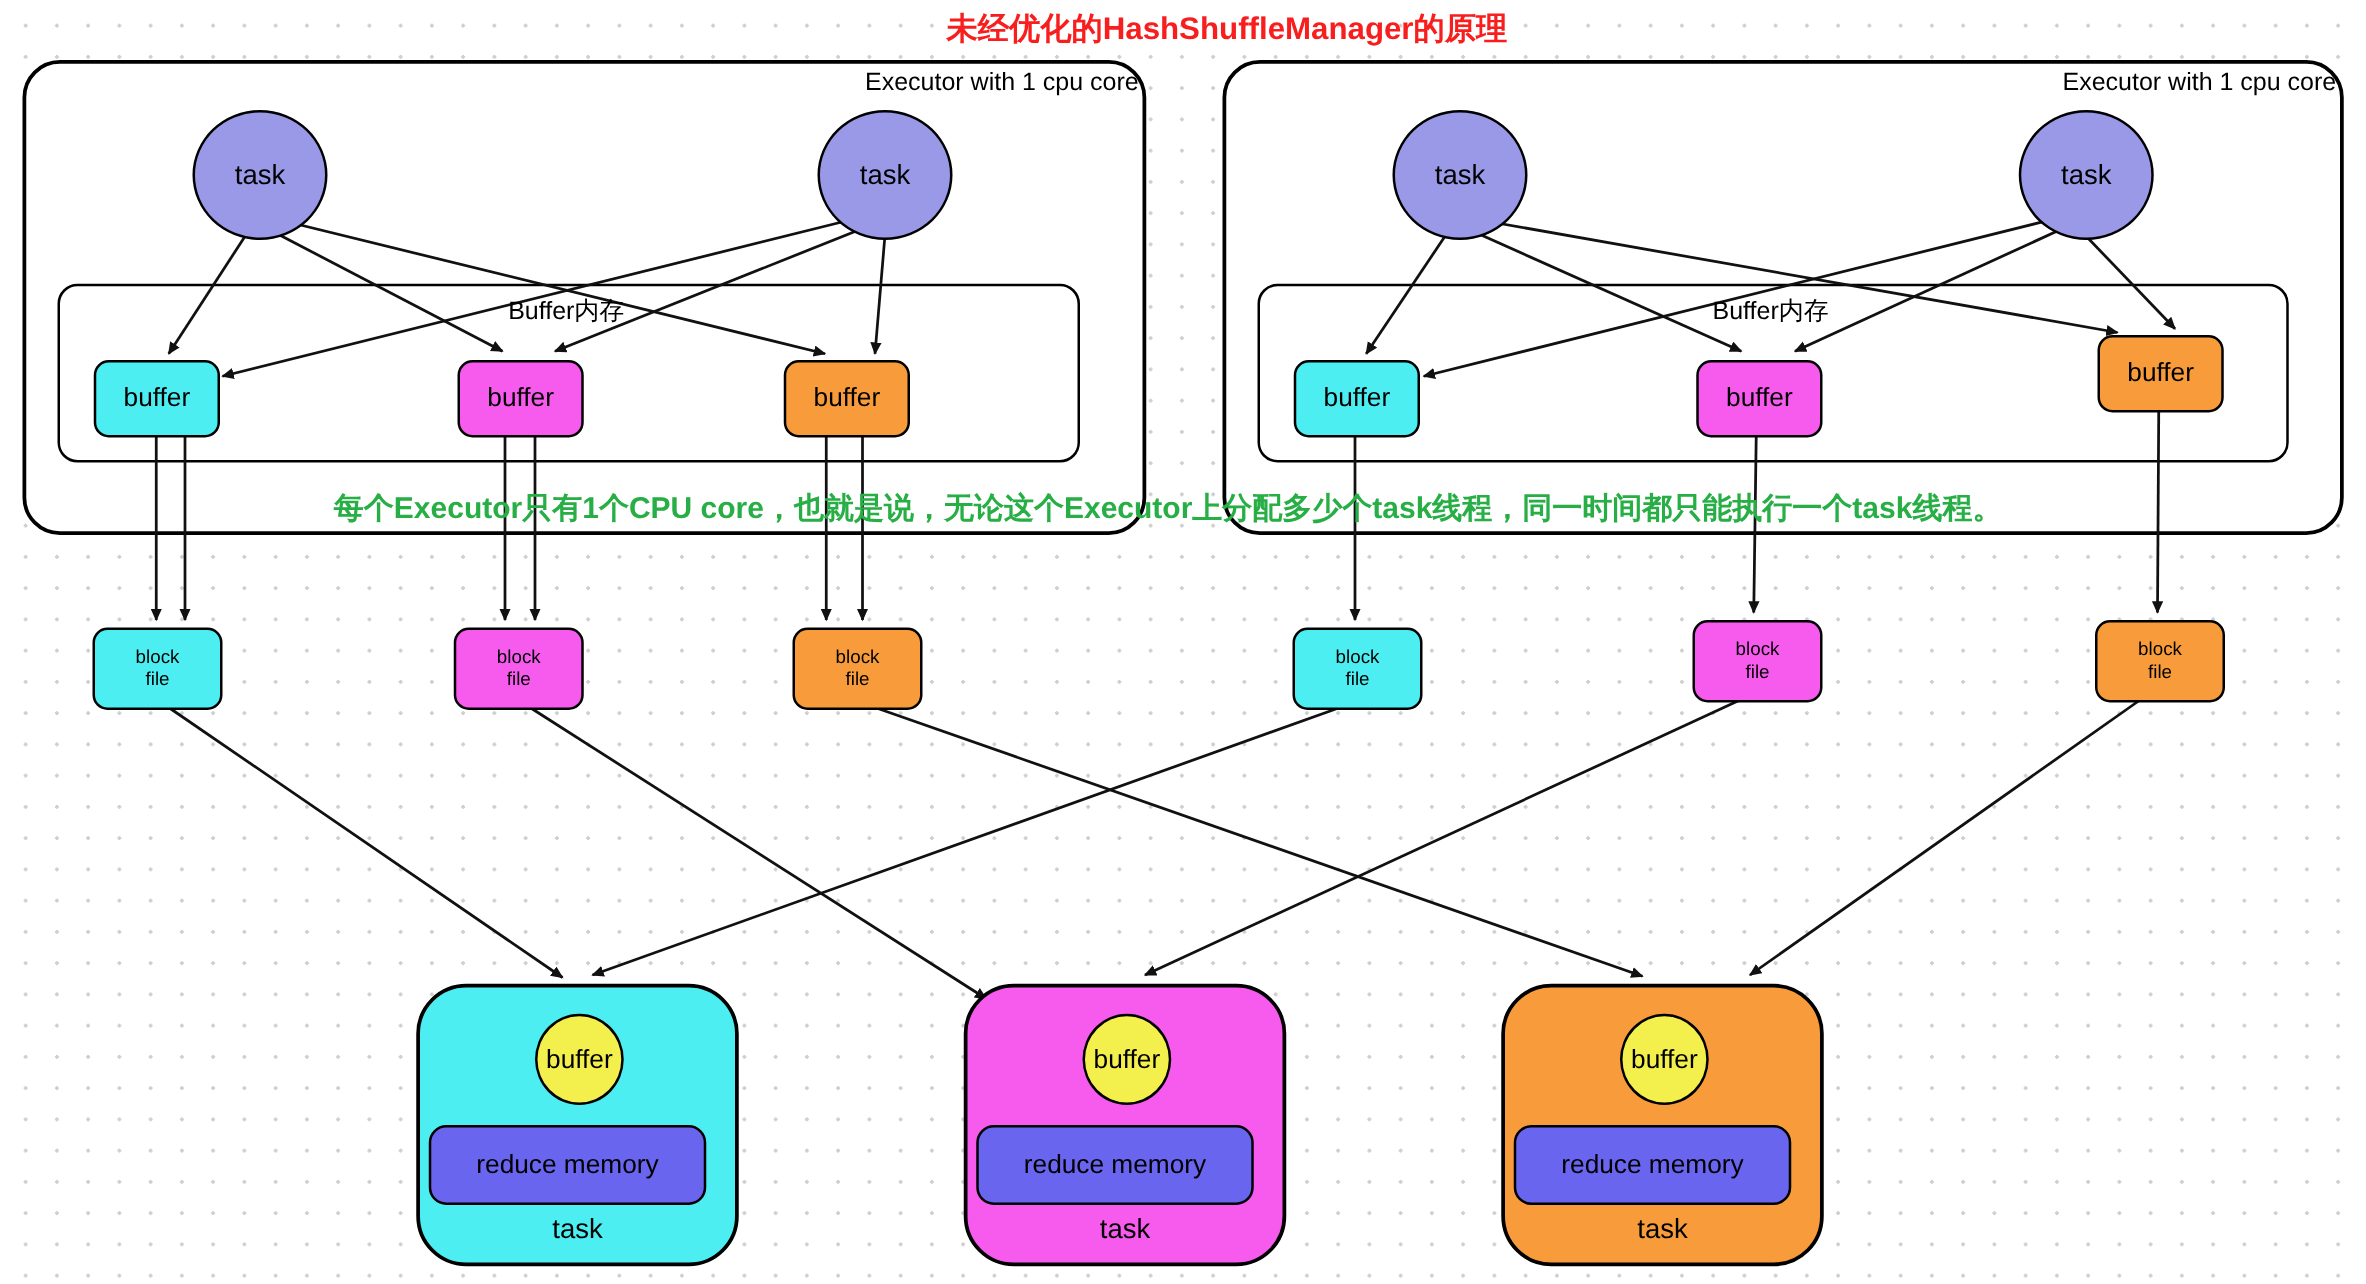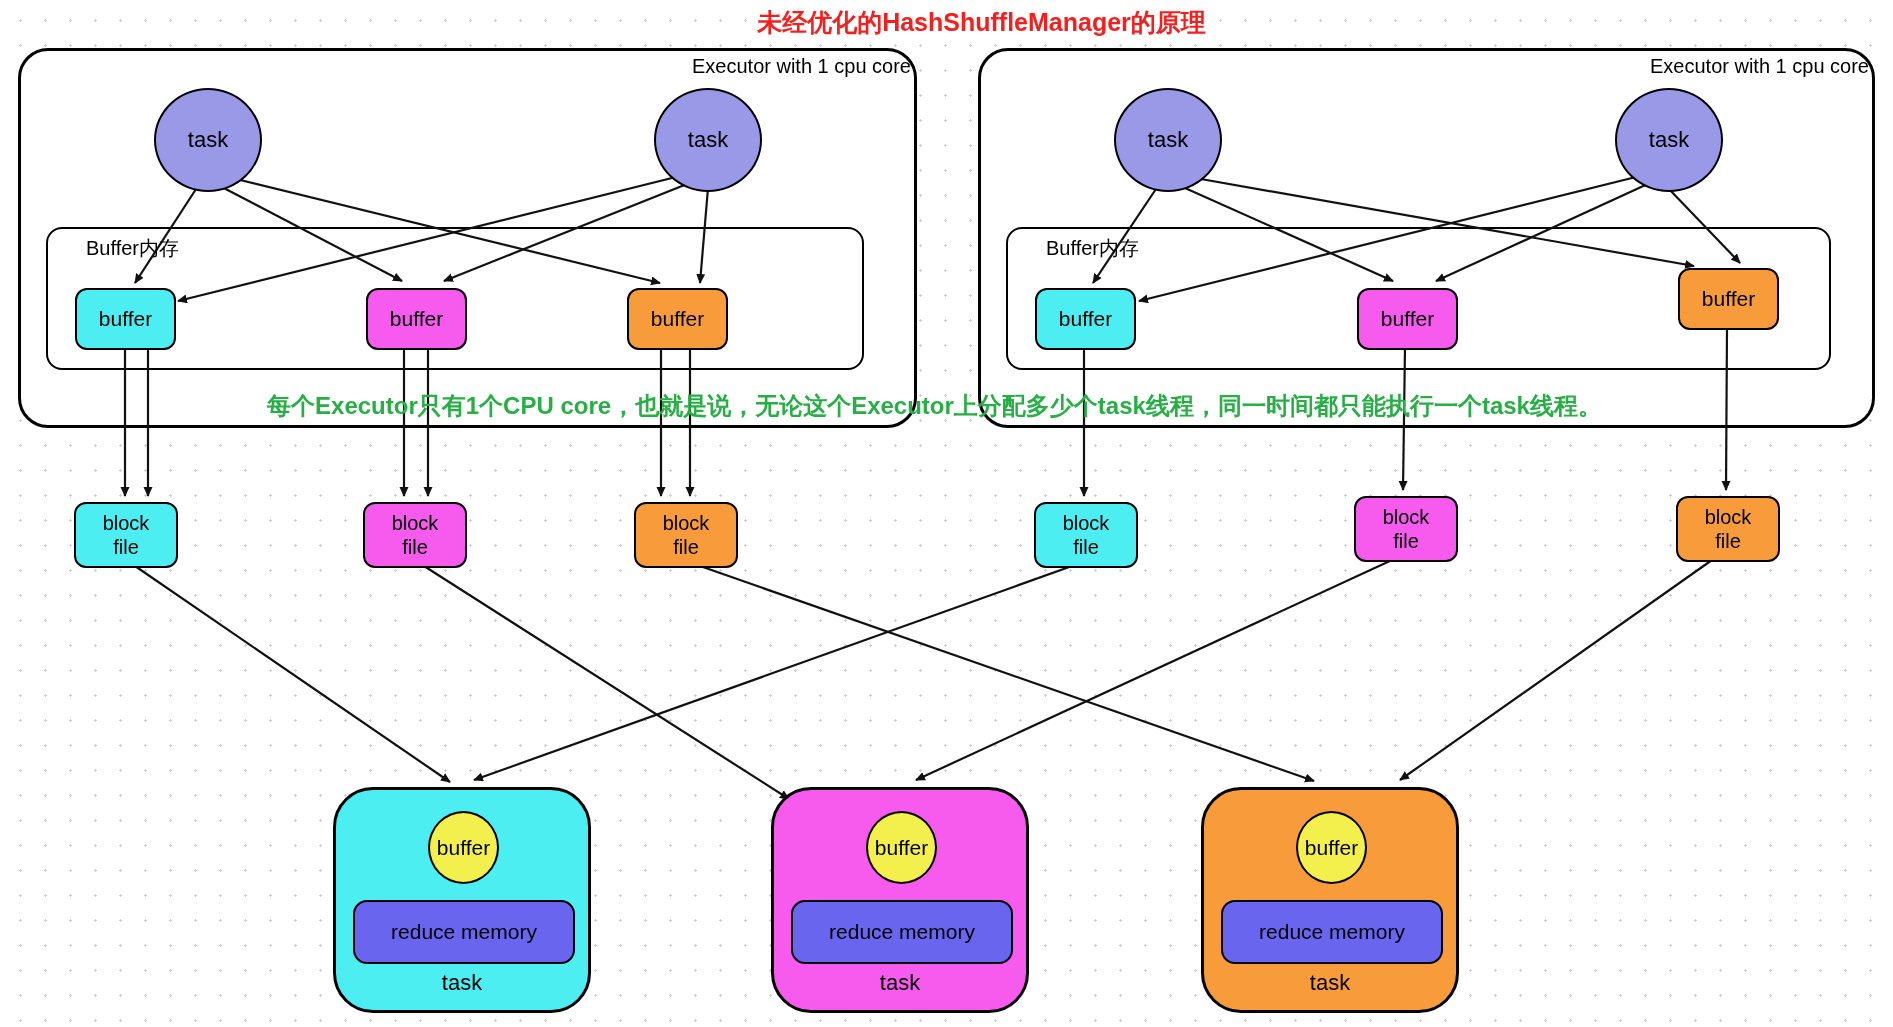--- a/index.html
+++ b/index.html
@@ -17,37 +17,37 @@
   body{font-family:"Liberation Sans","DejaVu Sans",sans-serif;background:#fff;}
   .canvas{
     position:relative;width:1893px;height:1027px;overflow:hidden;background:#fff;
     background-image:radial-gradient(#cfcfcf 1.3px, transparent 1.4px);
     background-size:25px 25px;background-position:8px 8px;
   }
   .layer-svg{position:absolute;left:0;top:0;z-index:2;}
   .exec-box{position:absolute;z-index:1;background:#fff;border:3px solid #000;border-radius:30px;}
   .inner-box{position:absolute;z-index:1;background:#fff;border:2px solid #000;border-radius:16px;}
   .exec-title{position:absolute;z-index:3;text-align:right;font-size:20px;color:#000;}
-  .inner-title{position:absolute;z-index:3;font-size:20px;color:#000;padding-left:40px;}
+  .inner-title{position:absolute;z-index:3;text-align:center;font-size:20px;color:#000;}
   .task-ellipse{position:absolute;z-index:3;width:104px;height:100px;border-radius:50%;
     border:2.5px solid #000;background:var(--task-purple);
     display:flex;align-items:center;justify-content:center;font-size:22px;color:#000;}
   .buffer-box{position:absolute;z-index:3;width:97px;height:58px;border-radius:12px;border:2.5px solid #000;
     display:flex;align-items:center;justify-content:center;font-size:21px;color:#000;}
   .bf-box{position:absolute;z-index:3;width:100px;height:62px;border-radius:12px;border:2.5px solid #000;
     display:flex;flex-direction:column;align-items:center;justify-content:center;
-    font-size:20px;line-height:1.22;color:#000;}
+    font-size:15px;line-height:1.22;color:#000;}
   .c-cyan{background:var(--cyan);}
   .c-magenta{background:var(--magenta);}
   .c-orange{background:var(--orange);}
   .reduce-box{position:absolute;z-index:3;width:252px;height:220px;border:3px solid #000;border-radius:40px;}
   .yellow-ellipse{position:absolute;left:92px;top:21px;width:67px;height:69px;border-radius:50%;
     border:2px solid #000;background:var(--yellow);
     display:flex;align-items:center;justify-content:center;font-size:21px;color:#000;}
-  .mem-box{position:absolute;left:17px;top:110px;width:218px;height:60px;border-radius:14px;
+  .mem-box{position:absolute;left:7px;top:110px;width:218px;height:60px;border-radius:14px;
     border:2.5px solid #000;background:var(--reduce-purple);
     display:flex;align-items:center;justify-content:center;font-size:21px;color:#000;}
   .task-label{position:absolute;left:0;right:0;top:180px;text-align:center;font-size:22px;color:#000;}
   .main-title{position:absolute;z-index:4;left:35px;right:-35px;top:6px;text-align:center;
     font-size:25px;font-weight:bold;color:var(--title-red);}
   .note-text{position:absolute;z-index:5;left:-12px;right:12px;top:390px;text-align:center;
     font-size:24px;font-weight:bold;color:var(--note-green);}
 </style>
 </head>
 <body>

